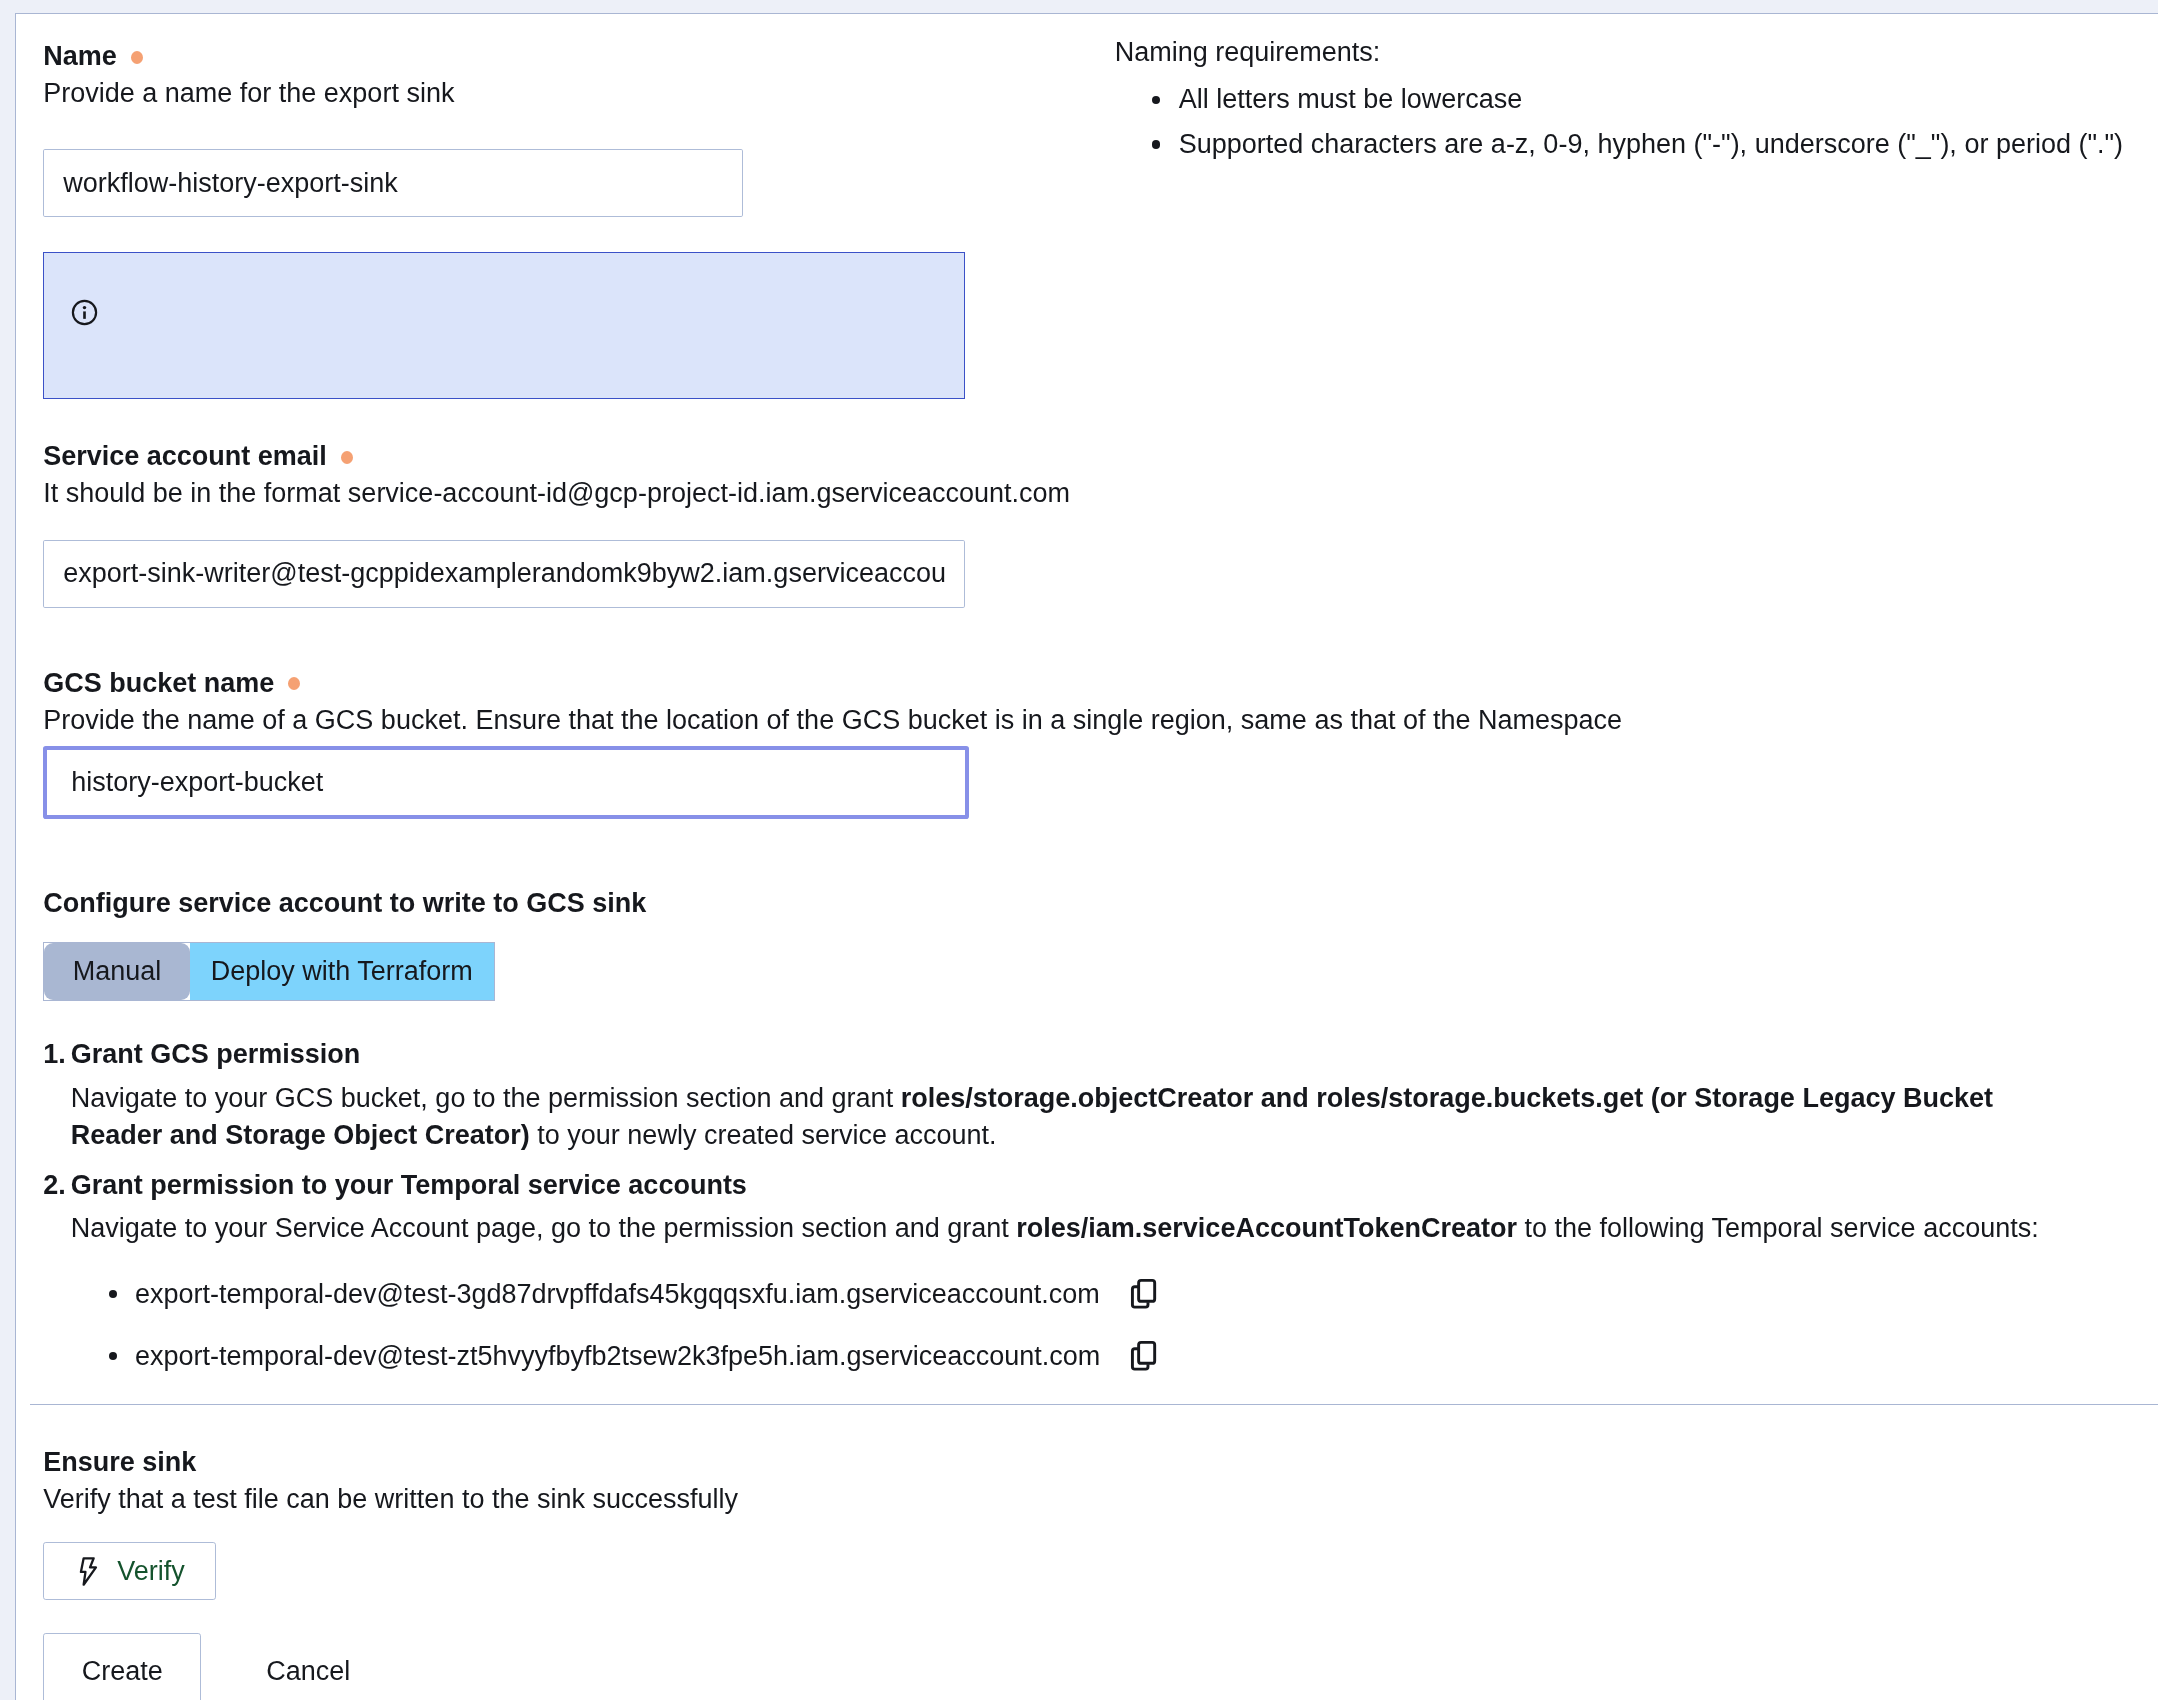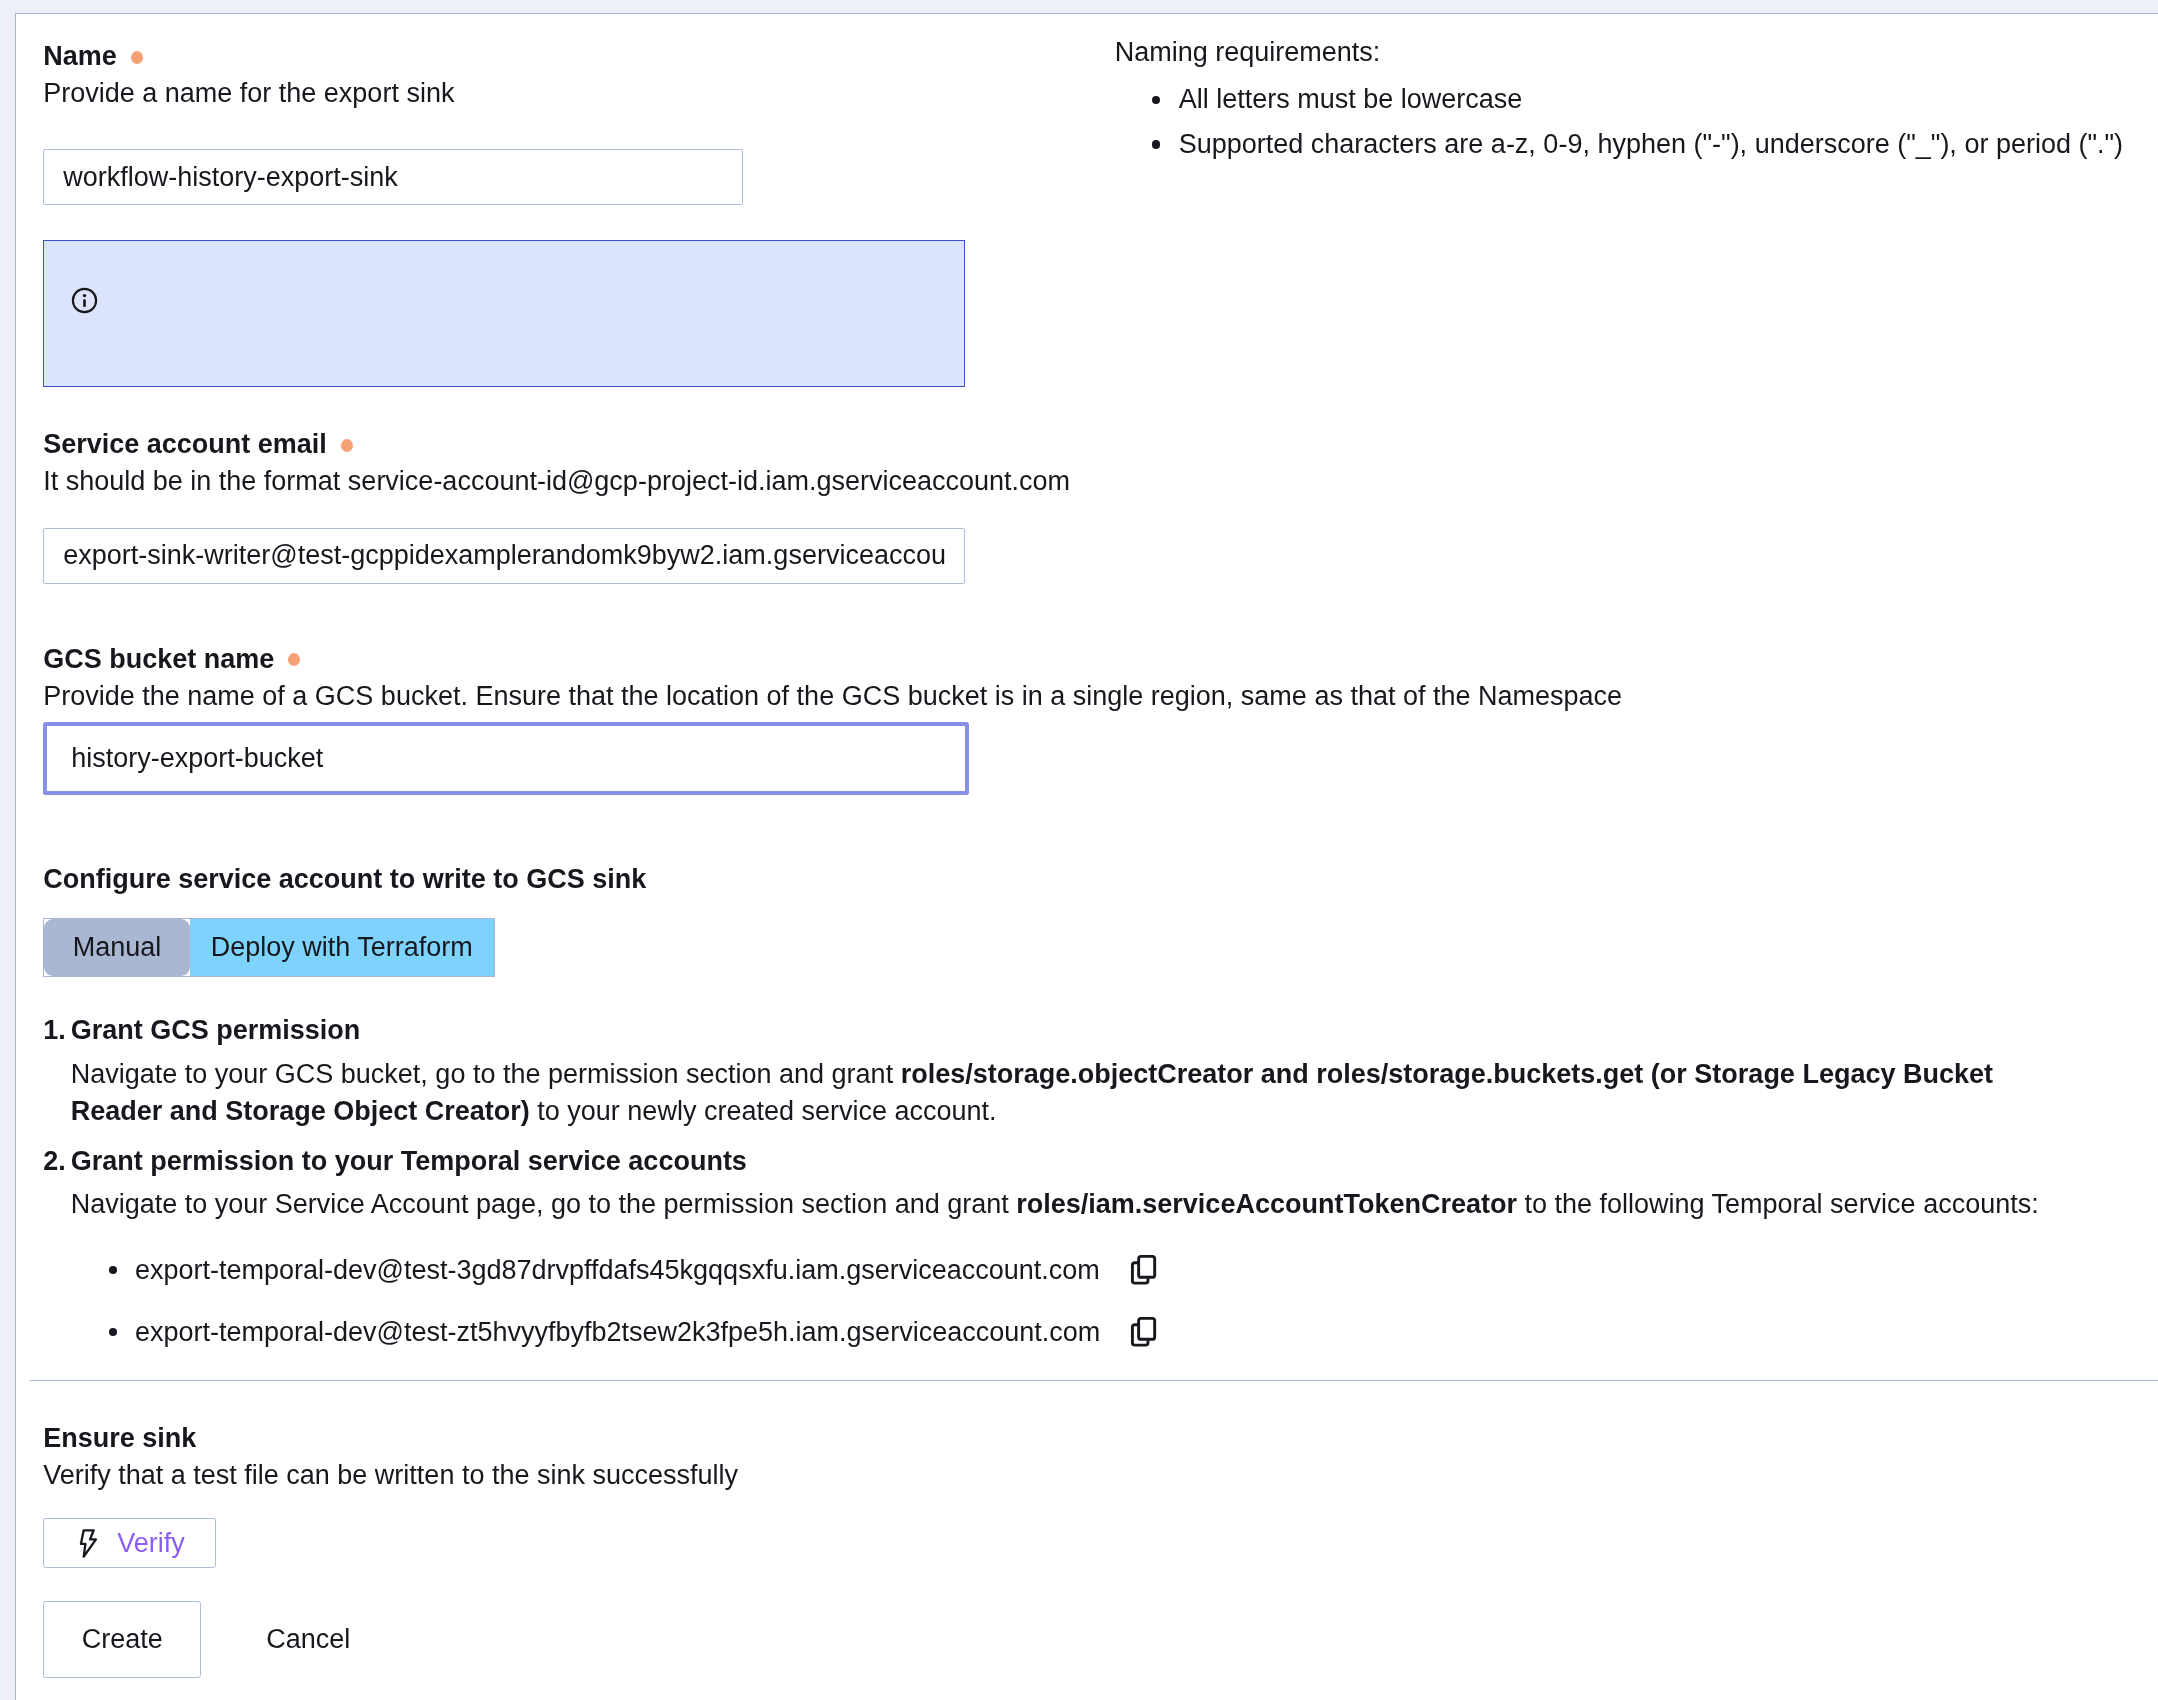--- a/index.html
+++ b/index.html
@@ -17,21 +17,21 @@
     width:2153px;height:1749px;
     background:#ffffff;
     border:1.8px solid #a9b6d3;
     box-sizing:border-box;
     padding:24px 37px 0 27.5px;
   }
   .label-row{display:flex;align-items:center;gap:13.8px;font-weight:bold;line-height:37px;}
   .req-dot{width:12px;height:13px;border-radius:50%;background:#f5a173;margin-top:1.8px;}
   .desc{line-height:37px;}
   .text-input{
-    box-sizing:border-box;display:block;height:56px;
+    box-sizing:border-box;display:block;height:68px;
     border:1.8px solid #aebcd8;border-radius:1.8px;
     font-family:"Liberation Sans","DejaVu Sans",sans-serif;
     font-size:27px;color:#16181d;background:#fff;
     padding:0 19px;outline:none;
   }
   .input-name{width:700px;margin-top:37px;}
   .input-sae{width:922px;margin-top:27.5px;}
   .input-bucket{
     box-sizing:border-box;display:block;width:926px;height:73px;margin-top:7.3px;
     border:4.6px solid #8790e8;border-radius:2.8px;
@@ -66,23 +66,23 @@
   .step2{margin-top:13px;}
   .step2 .step-body{margin-top:5.5px;}
   .sa-list{margin-top:27.5px;}
   .sa-row{display:flex;align-items:center;margin-left:66px;height:40px;}
   .sa-row + .sa-row{margin-top:22px;}
   .sa-dot{width:8.3px;height:8.3px;border-radius:50%;background:#16181d;margin-right:17.4px;flex:0 0 auto;}
   .copy-btn{margin-left:24px;width:39px;height:39px;display:flex;align-items:center;justify-content:center;cursor:pointer;background:none;border:none;padding:0;}
   .divider{height:1.8px;background:#a9b6d3;margin:27.5px -37px 0 -13px;}
   .verify-title{margin-top:39px;font-weight:bold;line-height:37px;}
   .verify-btn{
-    margin-top:24px;height:50px;display:inline-flex;align-items:center;gap:15.6px;
+    margin-top:24px;height:58px;display:inline-flex;align-items:center;gap:15.6px;
     border:1.8px solid #aebcd8;border-radius:2.8px;background:#fff;padding:0 30px;
-    font-family:inherit;font-size:27px;color:#8b5cf6;cursor:pointer;
+    font-family:inherit;font-size:27px;color:#14532d;cursor:pointer;
   }
   .actions{margin-top:33px;display:flex;align-items:center;}
   .create-btn{
     width:158px;height:77px;border:1.8px solid #aebcd8;border-radius:2.8px;background:#fff;
     font-family:inherit;font-size:27px;color:#16181d;display:flex;align-items:center;justify-content:center;cursor:pointer;
   }
   .cancel-btn{margin-left:59px;background:none;border:none;font-family:inherit;font-size:27px;color:#16181d;cursor:pointer;}
   svg{display:block;}
 </style>
 </head>

